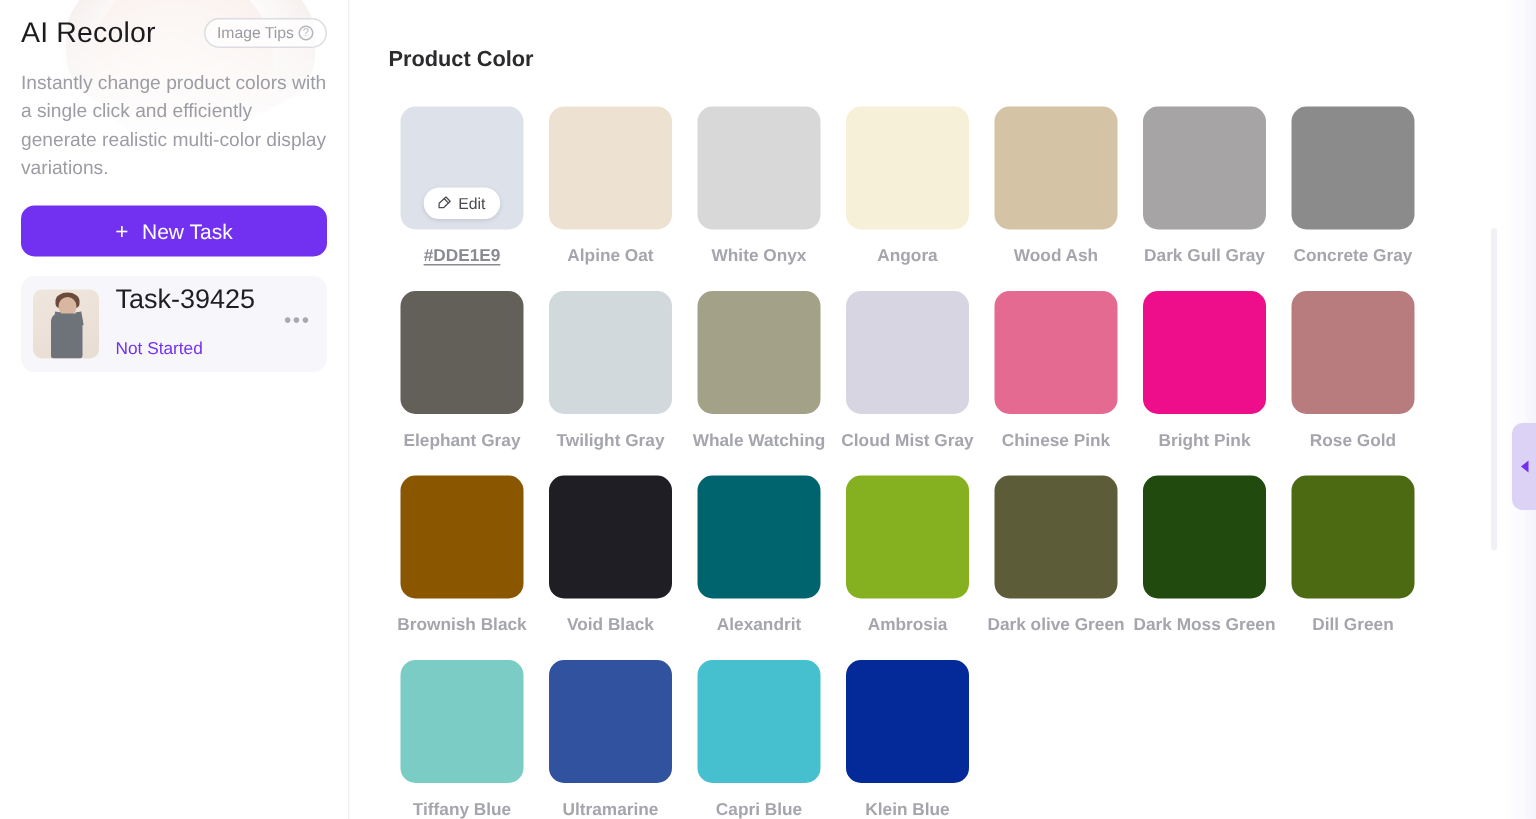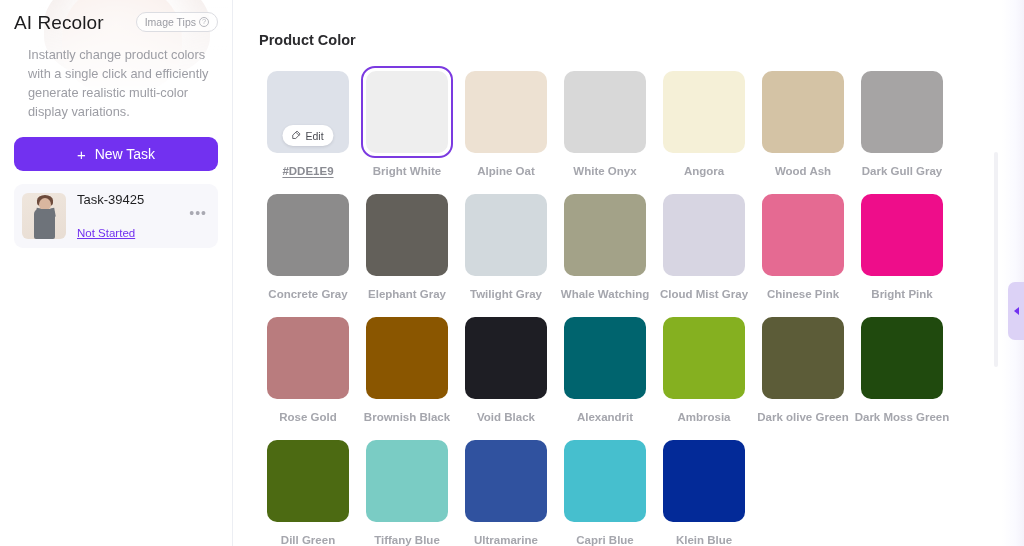--- a/index.html
+++ b/index.html
@@ -77,21 +77,21 @@
     white-space: nowrap;
   }
   .q-ico {
     width: 10px; height: 10px;
     border: 1px solid #b6b7bd; border-radius: 50%;
     display: inline-flex; align-items: center; justify-content: center;
     font-size: 7.5px; color: #b6b7bd; line-height: 1;
   }
   .side-desc {
     position: relative; z-index: 2;
-    margin: 11px 14px 0 28px;
+    margin: 11px 14px 0 14px;
     font-size: 12.8px;
     line-height: 19px;
     color: #9c9da4;
   }
 
   .new-task-btn {
     position: relative; z-index: 2;
     display: flex; align-items: center; justify-content: center; gap: 9px;
     margin: 16px 14px 0 14px;
     height: 34px;
@@ -139,22 +139,22 @@
     border-radius: 5px 5px 2px 2px;
     background: #6e737a;
   }
   .task-thumb .t-strapL, .task-thumb .t-strapR {
     position: absolute; top: 15px; width: 4px; height: 9px;
     background: #6e737a;
   }
   .task-thumb .t-strapL { left: 14px; transform: rotate(10deg); }
   .task-thumb .t-strapR { left: 29px; transform: rotate(-10deg); }
   .task-meta { margin-left: 11px; flex: 1 1 auto; min-width: 0; }
-  .task-name { font-size: 13px; color: #1f1f21; line-height: 17px; }
-  .task-status { font-size: 11.5px; color: #7231f0; margin-top: 18px; line-height: 15px; text-decoration: underline; }
+  .task-name { font-size: 18px; color: #1f1f21; line-height: 17px; }
+  .task-status { font-size: 11.5px; color: #7231f0; margin-top: 18px; line-height: 15px; }
   .task-more {
     flex: 0 0 auto;
     color: #a9a9b2;
     font-size: 14px;
     letter-spacing: 1px;
     padding: 0 3px 6px 3px;
     cursor: pointer;
     line-height: 8px;
   }
 
@@ -320,26 +320,20 @@
             <div class="edit-chip">
               <svg width="11" height="11" viewBox="0 0 24 24" fill="none" stroke="#4a4b52" stroke-width="1.8" stroke-linecap="round" stroke-linejoin="round">
                 <path d="M15 3l6 6-9.5 9.5H5V12z"></path>
                 <path d="M12.5 5.5l6 6"></path>
               </svg>
               <span>Edit</span>
             </div>
           </div>
           <div class="sw-label">#DDE1E9</div>
         </div>
-        <div class="sw-cell selected">
-          <div class="sw-box-wrap">
-            <div class="sw-box" style="background: rgb(238, 238, 238);"></div>
-          </div>
-          <div class="sw-label">Bright White</div>
-        </div>
         <div class="sw-cell">
           <div class="sw-box-wrap">
             <div class="sw-box" style="background: rgb(237, 225, 210);"></div>
           </div>
           <div class="sw-label">Alpine Oat</div>
         </div>
         <div class="sw-cell">
           <div class="sw-box-wrap">
             <div class="sw-box" style="background: rgb(216, 216, 216);"></div>
           </div>

